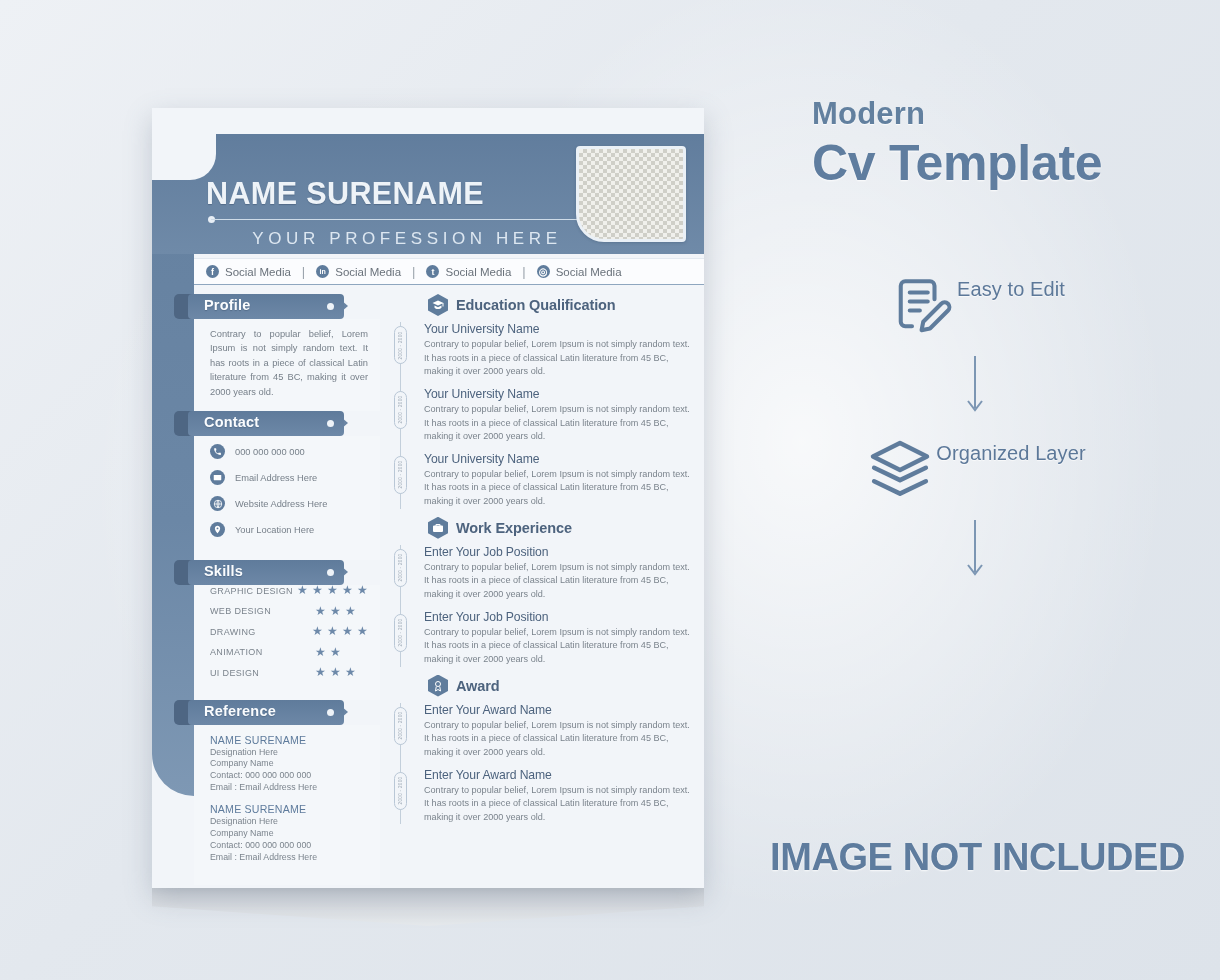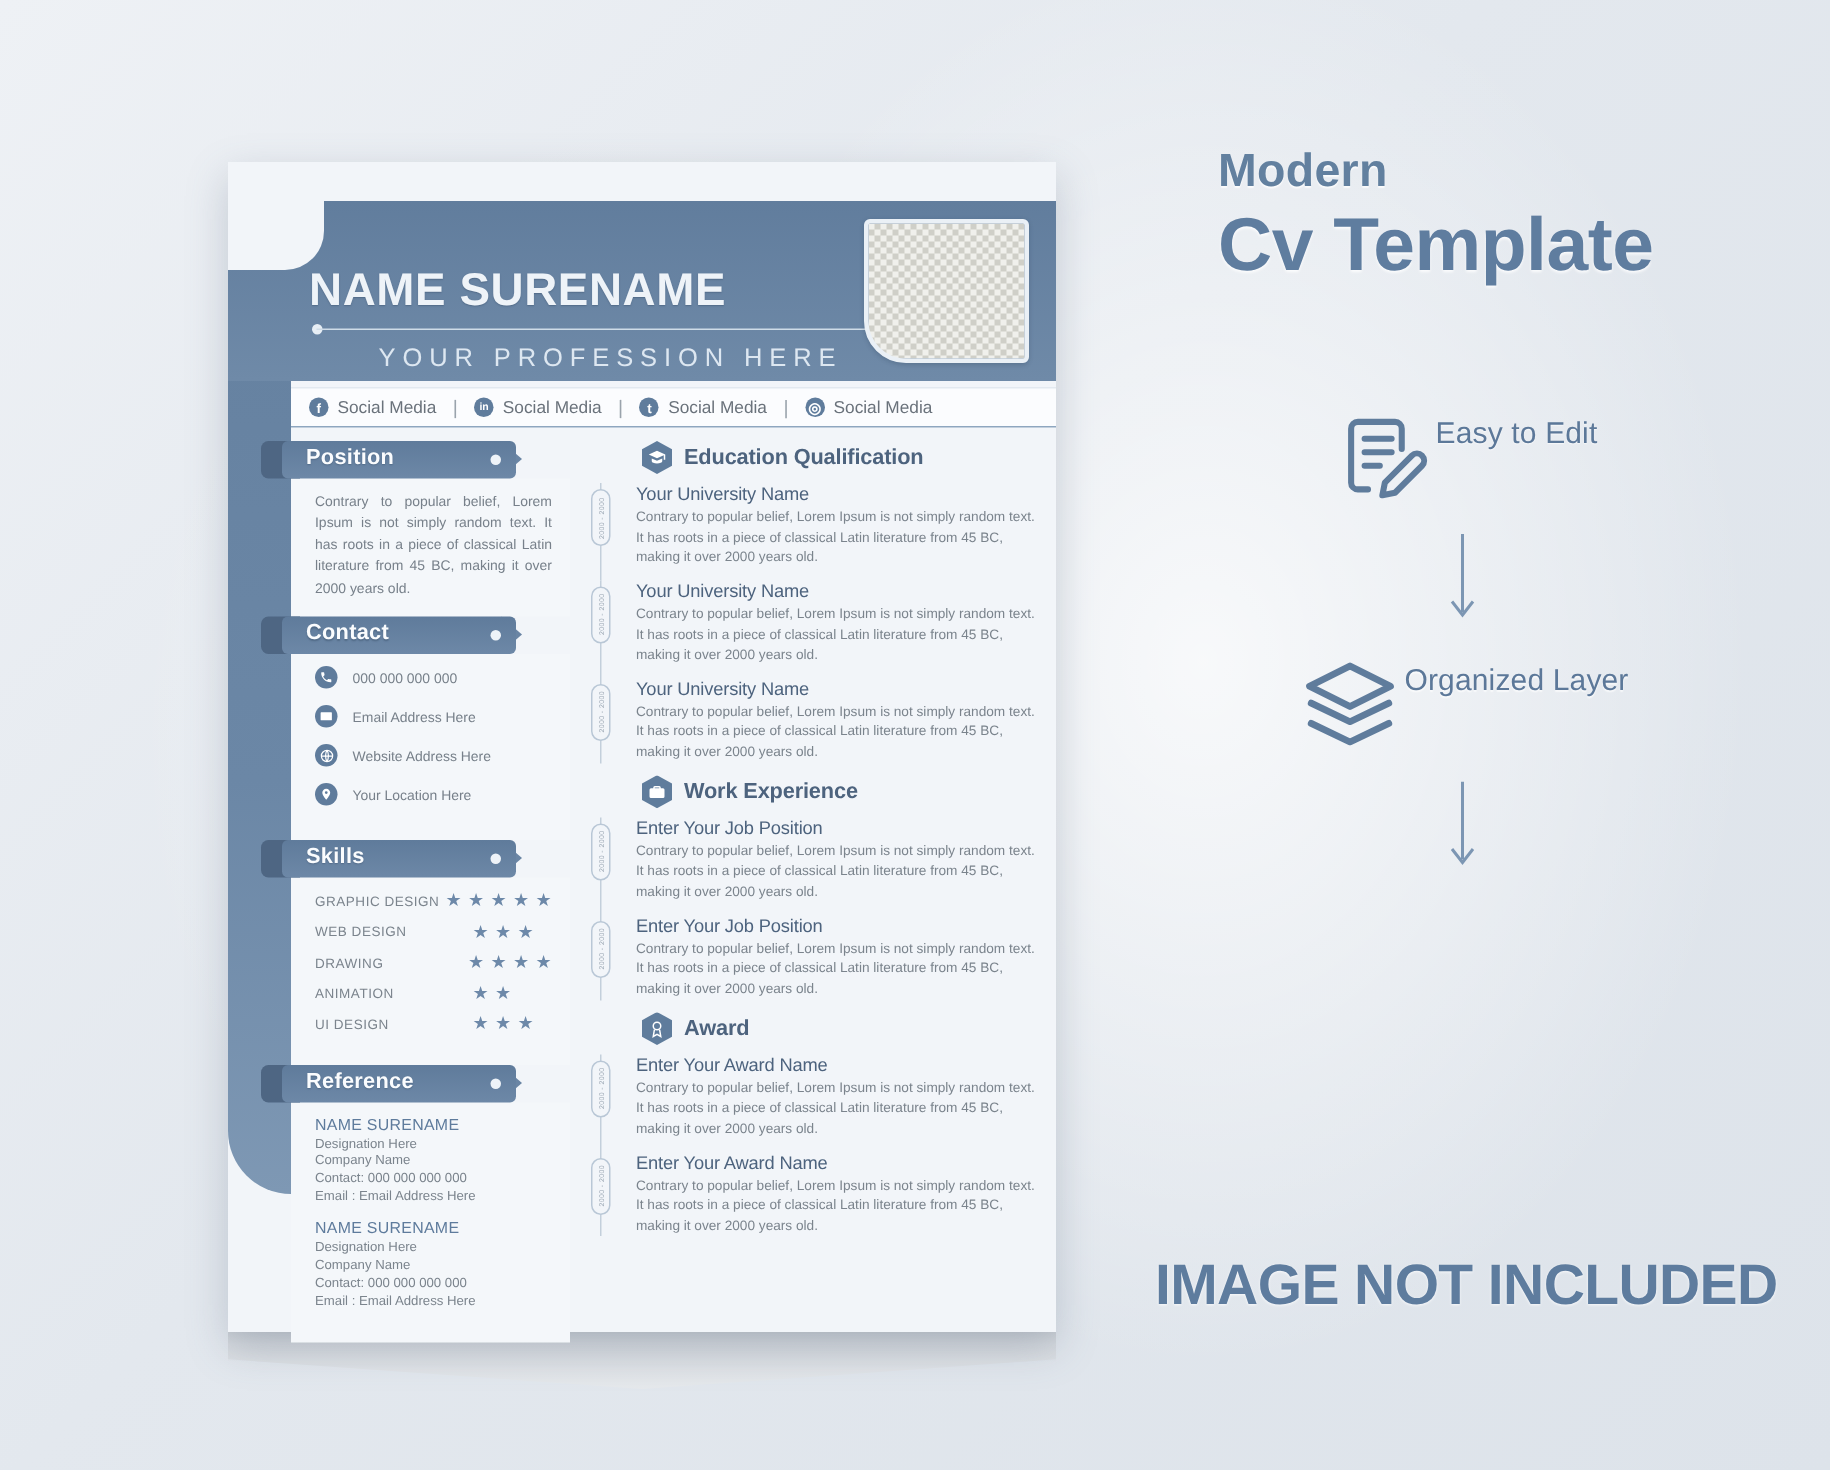--- a/index.html
+++ b/index.html
@@ -256,21 +256,21 @@
     </div>
   </div>
 
   <div class="col-left">
 
     <div class="sec-tab">
       <div class="tail"></div>
         <div class="arrow"></div>
         <div class="body"></div>
         <div class="dot"></div>
-      <div class="label">Position</div>
+      <div class="label">Profile</div>
     </div>
     <div class="panel">
       <div class="profile-text">Contrary to popular belief, Lorem Ipsum is not simply random text. It has roots in a piece of classical Latin literature from 45 BC, making it over 2000 years old.</div>
     </div>
 
     <div class="sec-tab">
       <div class="tail"></div>
         <div class="arrow"></div>
         <div class="body"></div>
         <div class="dot"></div>
@@ -313,21 +313,21 @@
       </div>
     </div>
 
     <div class="sec-tab">
       <div class="tail"></div>
         <div class="arrow"></div>
         <div class="body"></div>
         <div class="dot"></div>
       <div class="label">Skills</div>
     </div>
-    <div class="panel" style="padding-top:10px">
+    <div class="panel" style="padding-top:0">
       <div id="skills-host">
           <div class="skill-row">
             <div class="skill-name">GRAPHIC DESIGN</div>
             <div class="stars">
               <span class="star">★</span>
               <span class="star">★</span>
               <span class="star">★</span>
               <span class="star">★</span>
               <span class="star">★</span>
             </div>

